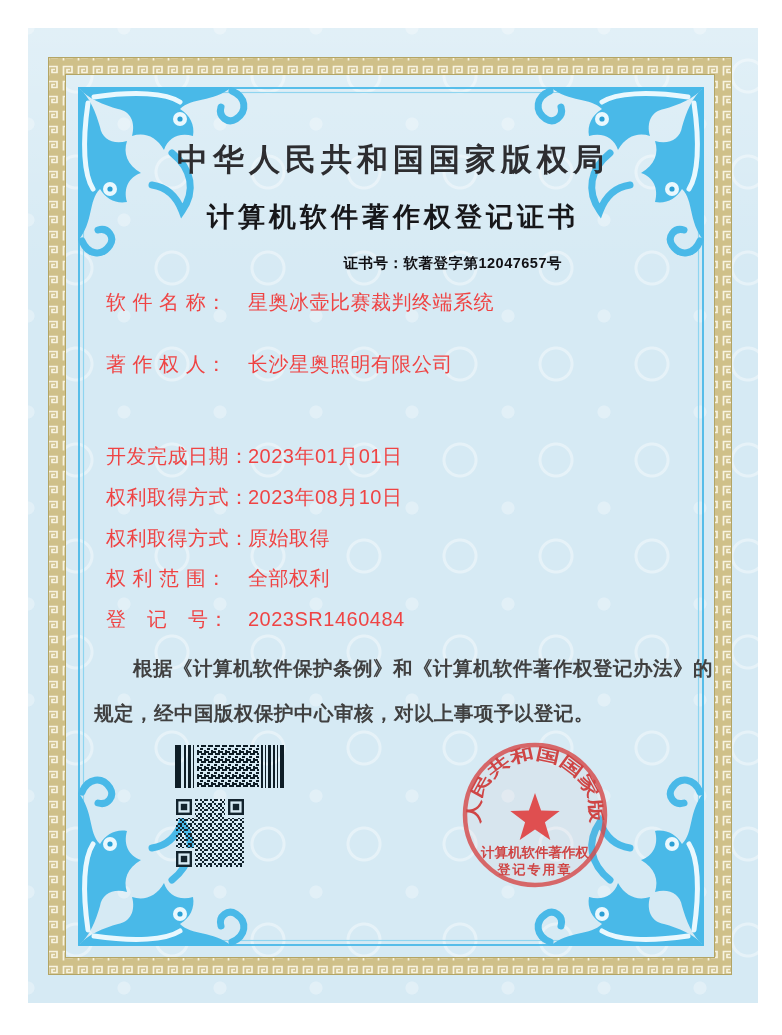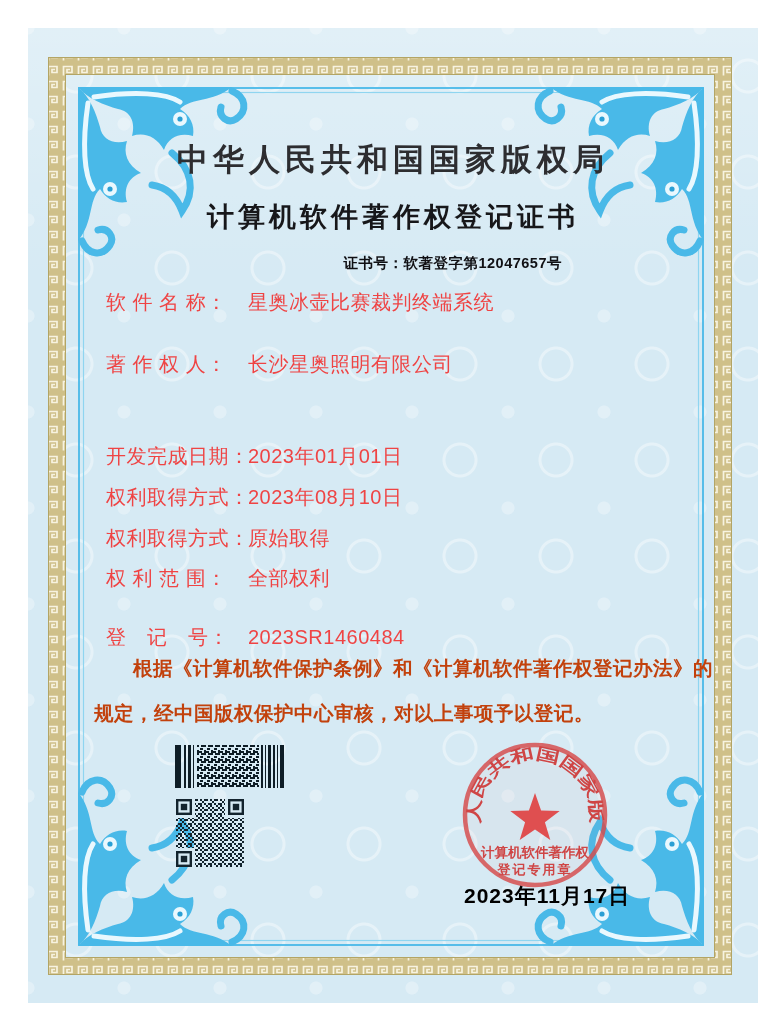--- a/index.html
+++ b/index.html
@@ -32,24 +32,24 @@
   }
   .cert-no{
     left:28px;top:251px;width:534px;text-align:right;
     font-weight:bold;font-size:14.5px;color:#101014;letter-spacing:0.5px;
   }
   .row{position:absolute;left:106px;font-weight:normal;font-size:20px;color:#ef4444;white-space:nowrap;}
   .row .lbl{display:inline-block;width:142px;letter-spacing:0.5px;}
   .row .val{letter-spacing:0.5px;}
   .row .val2{display:block;margin-left:144px;margin-top:5px;}
   .r0{top:286px;} .r1{top:348px;} .r2{top:440px;} .r3{top:481px;}
-  .r4{top:522px;} .r5{top:562px;} .r6{top:621px;}
+  .r4{top:522px;} .r5{top:562px;} .r6{top:603px;}
   .stmt{
     position:absolute;left:94px;width:600px;font-weight:bold;
-    font-size:19.5px;color:#c2410c;letter-spacing:0.5px;white-space:nowrap;
+    font-size:19.5px;color:#404040;letter-spacing:0.5px;white-space:nowrap;
   }
   .stmt1{top:652px;text-indent:2em;}
   .stmt2{top:697px;}
   .barcode{position:absolute;left:175px;top:742px;width:110px;height:43px;}
   .qrcode{position:absolute;left:176px;top:796px;width:68px;height:68px;}
   .seal{position:absolute;left:455px;top:732px;width:160px;height:160px;}
   .date{
     position:absolute;left:464px;top:879px;font-weight:bold;font-size:21px;
     color:#000;letter-spacing:1px;white-space:nowrap;
   }
@@ -194,14 +194,13 @@
     </defs>
     <circle cx="0" cy="0" r="70" fill="rgba(240,150,150,0.06)" stroke="rgba(213,74,74,0.82)" stroke-width="4.5"></circle>
     <text font-size="16.5" font-weight="bold" fill="#cf4545" font-family="Liberation Serif, DejaVu Serif, serif" textLength="285" lengthAdjust="spacingAndGlyphs">
       <textPath href="#sealArc" startOffset="50%" text-anchor="middle">中华人民共和国国家版权局</textPath>
     </text>
     <polygon fill="rgba(224,58,58,0.88)" points="0,-22 6.1,-4.4 24.7,-4 9.9,7.2 15.3,25 0,14.4 -15.3,25 -9.9,7.2 -24.7,-4 -6.1,-4.4"></polygon>
     <text x="0" y="42" text-anchor="middle" font-size="13.5" font-weight="bold" fill="#cf4545" font-family="Liberation Serif, DejaVu Serif, serif">计算机软件著作权</text>
     <text x="0" y="59" text-anchor="middle" font-size="13" font-weight="bold" fill="#cf4545" letter-spacing="2" font-family="Liberation Serif, DejaVu Serif, serif">登记专用章</text>
   </svg>
 
-  <div class="date">2023年11月17日</div>
 </div>
 
 </body></html>

